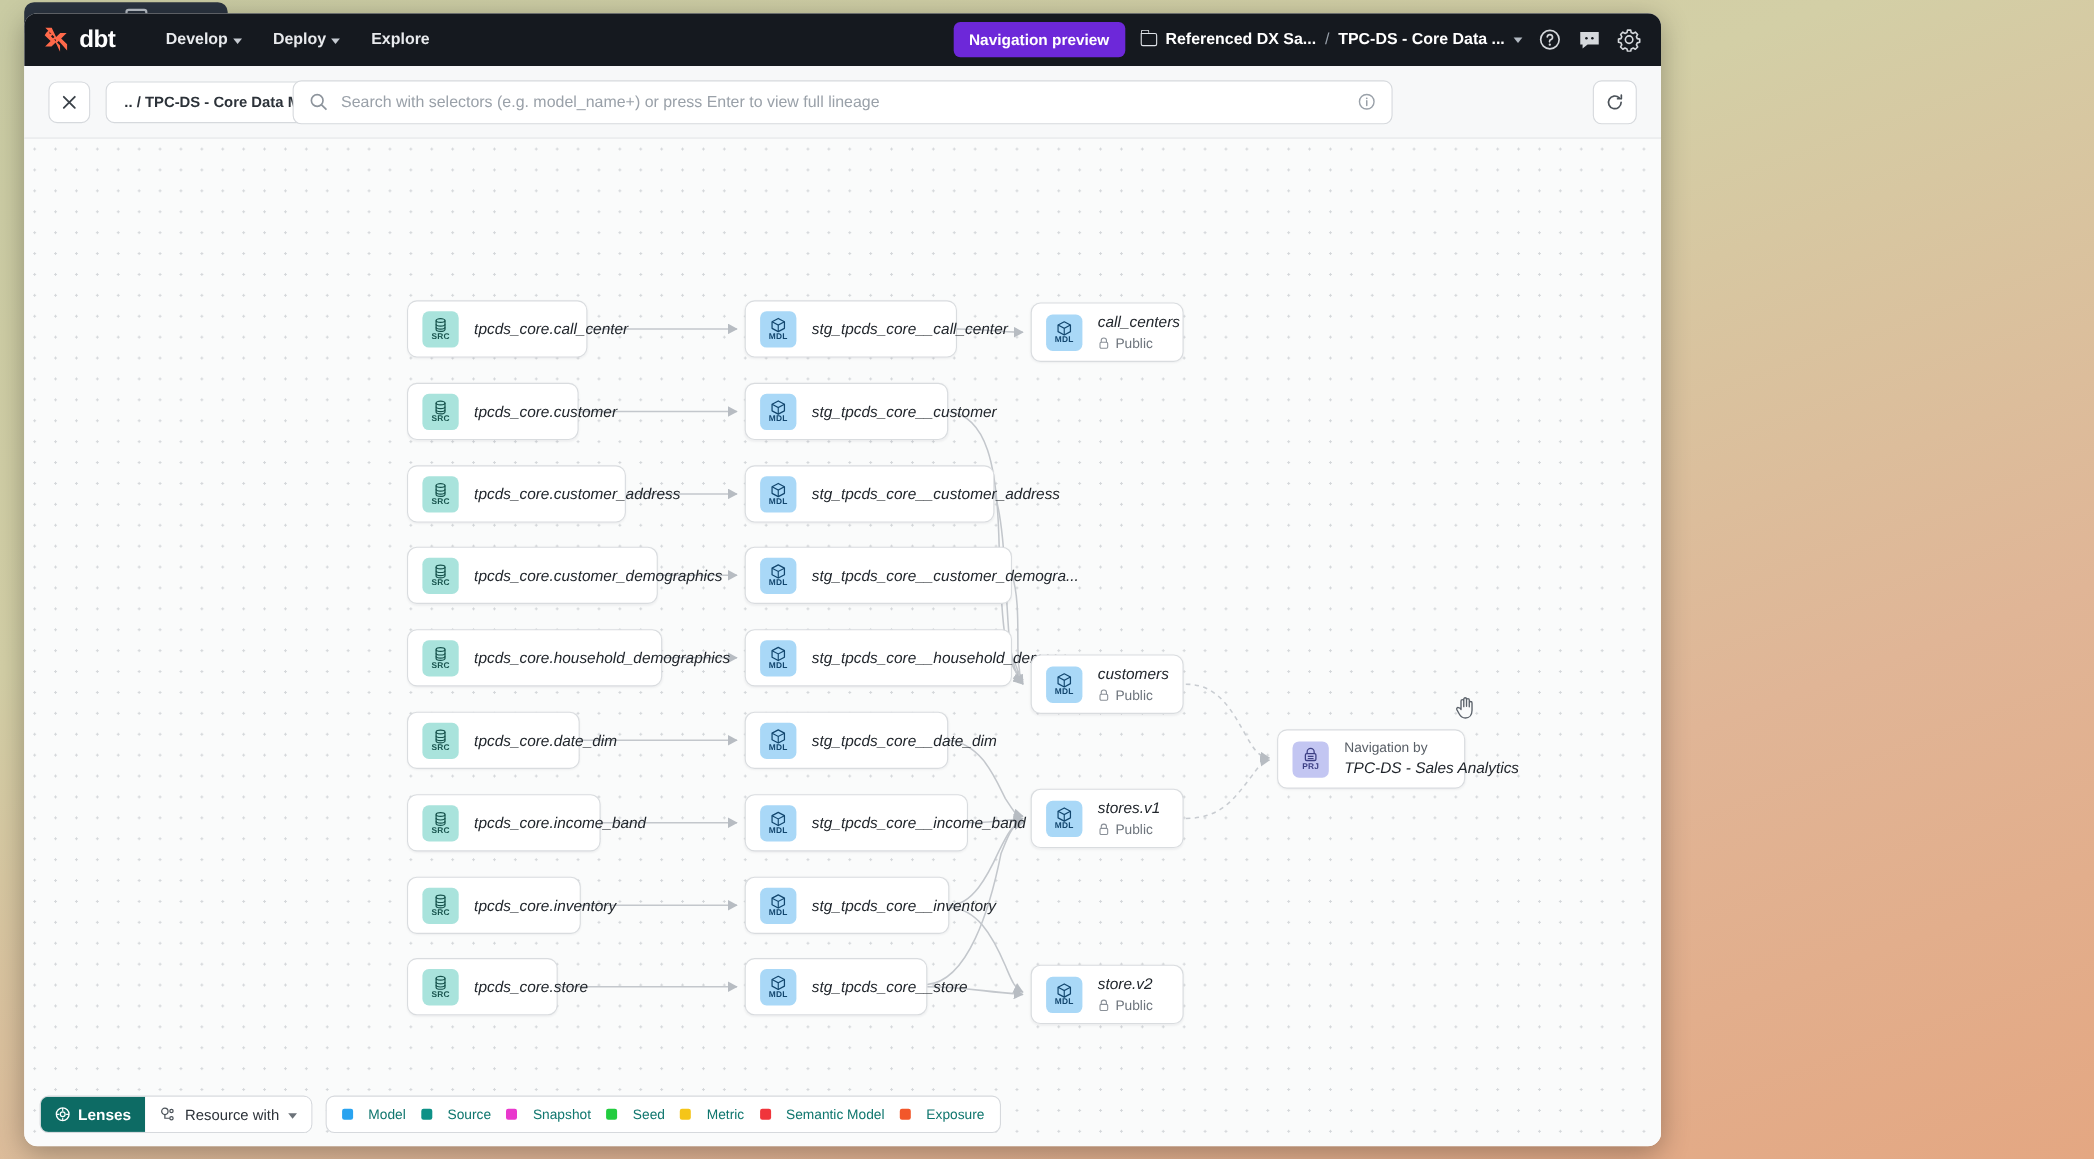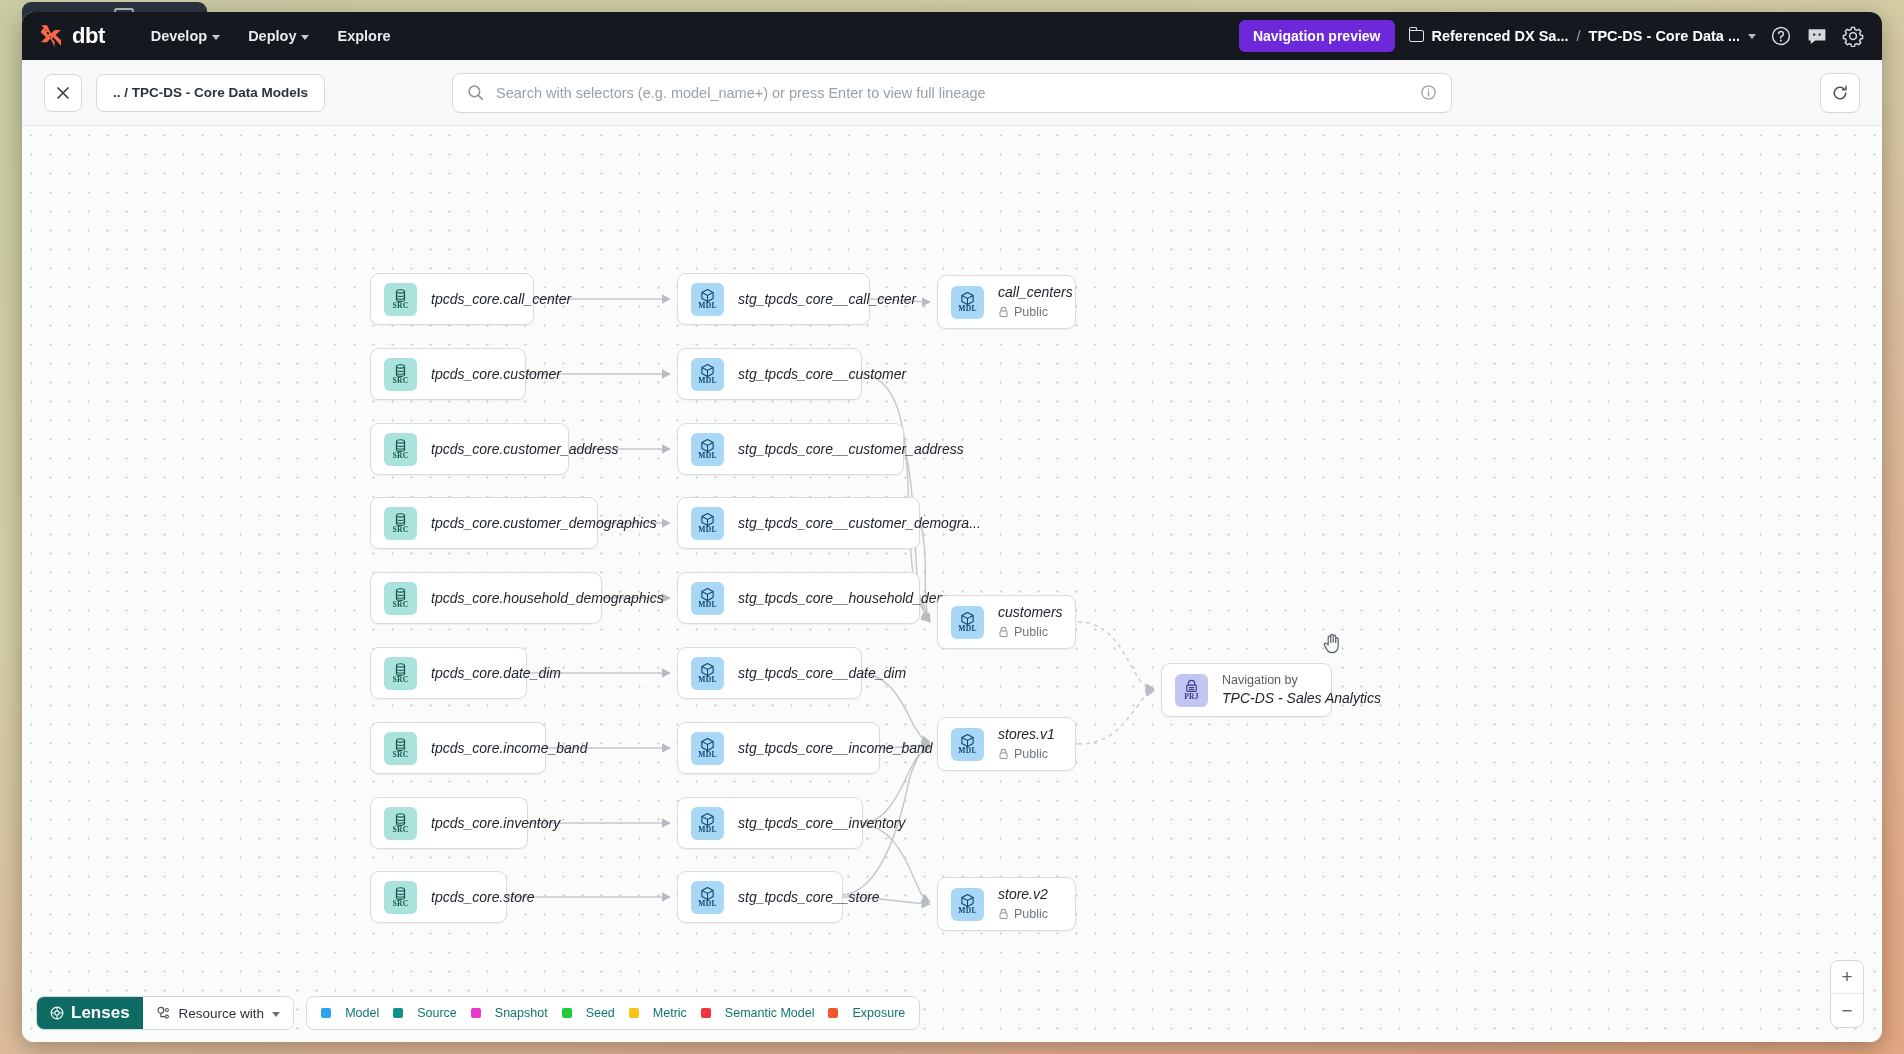--- a/index.html
+++ b/index.html
@@ -28,21 +28,21 @@
   }
   #stub-icon::after{
     content:""; position:absolute; left:4px; top:9px;
     width:10px; height:2px; background:#b9bfc7;
   }
 
   
   #window {
     position: absolute;
     left: 22px; top: 12px;
-    width: 1860px; height: 1030px;
+    width: 1488px; height: 1030px;
     background: #ffffff;
     border-radius: 12px;
     overflow: hidden;
     box-shadow: 0 6px 26px rgba(0,0,0,.30);
   }
 
   
   #topbar {
     position: relative;
     height: 48px;
@@ -166,21 +166,21 @@
   .badge {
     width: 33px; height: 33px;
     border-radius: 6px;
     display:flex; flex-direction:column; align-items:center; justify-content:center;
     flex:0 0 auto; margin-right: 14px;
   }
   .badge svg { display:block; margin-bottom:-1px; }
   .badge .btxt {
     font-size: 7.6px; font-weight: 700; letter-spacing:.2px;
     line-height: 8px;
-    font-family:Liberation Serif, serif;
+    font-family:Liberation Sans, sans-serif;
   }
   .badge.src { background:#a9e3dc; }
   .badge.src .btxt { color:#16524c; }
   .badge.mdl { background:#a9d8f7; }
   .badge.mdl .btxt { color:#12466e; }
   .badge.prj { background:#c3c6f2; }
   .badge.prj .btxt { color:#3c3f84; }
 
   .node-label {
     font-size: 14px; color:#21262c; white-space:nowrap;
@@ -207,21 +207,21 @@
   }
   #lenses-group {
     display:flex; align-items:center;
     background:#fff; border:1px solid #d6d9dd; border-radius:8px;
     overflow:hidden; height: 34px;
   }
   #lenses-btn {
     display:flex;align-items:center;gap:7px;
     background:#0d6b64; color:#fff;
     height:100%; padding: 0 13px;
-    font-size:17px; font-weight:600; cursor:pointer;
+    font-size:14px; font-weight:600; cursor:pointer;
   }
   #resource-type-btn {
     display:flex;align-items:center;gap:8px;
     padding: 0 13px; height:100%;
     font-size:13.5px; color:#2c3239; cursor:pointer; background:#fff;
   }
   #legend {
     display:flex;align-items:center; gap:14px;
     background:#fff;border:1px solid #d6d9dd;border-radius:8px;
     height:34px; padding: 0 14px;

